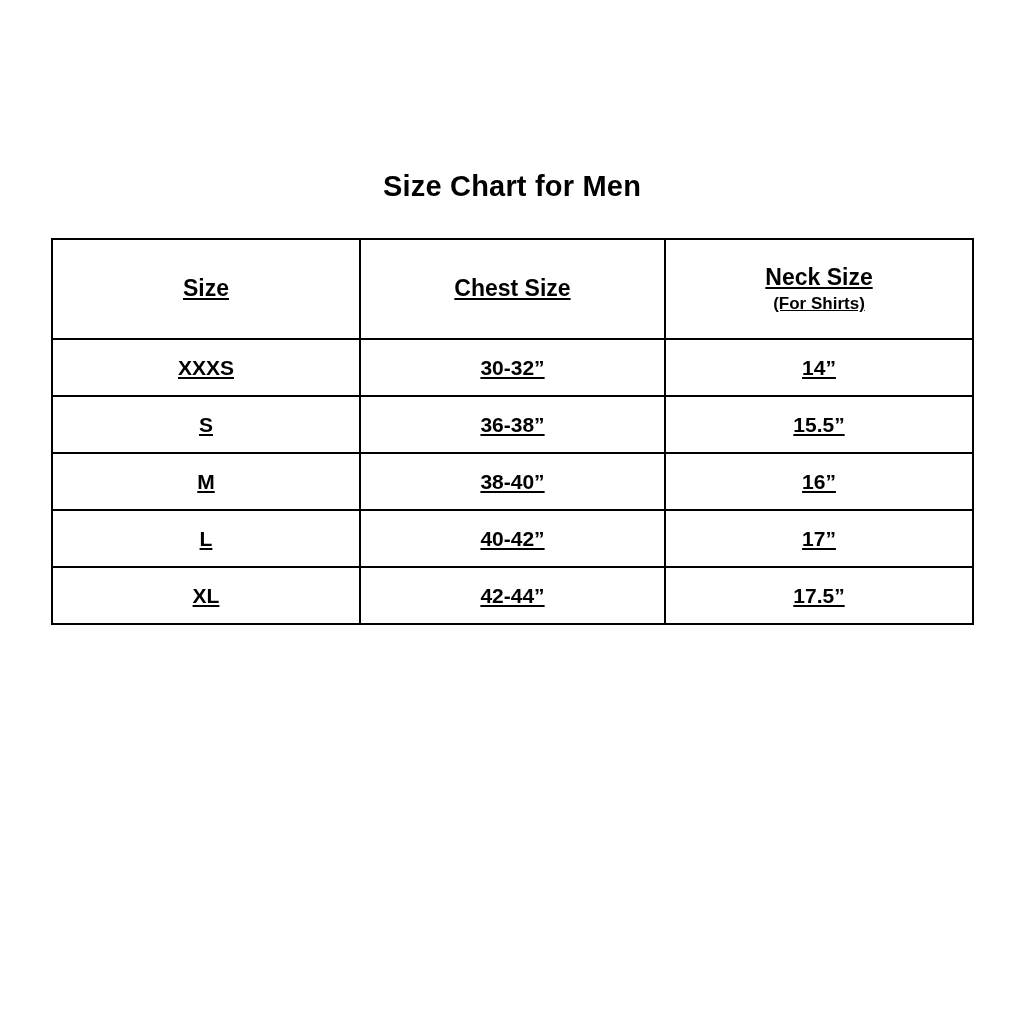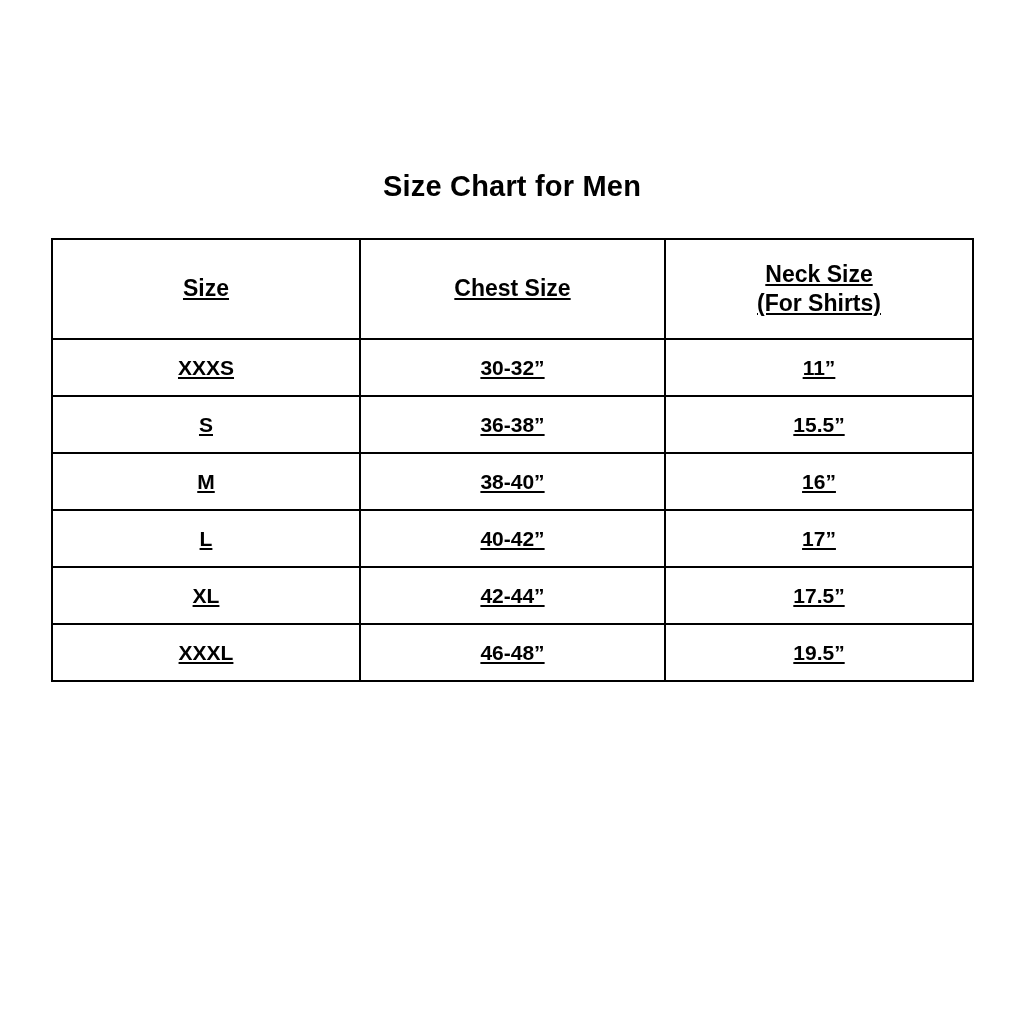--- a/index.html
+++ b/index.html
@@ -59,21 +59,21 @@
     font-size: 21px;
     height: 53px;
     vertical-align: middle;
     margin-top: 26px;
   }
   col.c-size { width: 308px; }
   col.c-chest { width: 305px; }
   col.c-neck { width: 308px; }
   .th-sub {
     display: block;
-    font-size: 23px;
+    font-size: 17px;
     font-weight: bold;
   }
 </style>
 </head>
 <body>
 
 <div class="page">
 
   <div class="chart-title">Size Chart for Men</div>
 
@@ -95,21 +95,21 @@
           <th>
             <span>Neck Size</span>
             <span class="th-sub">(For Shirts)</span>
           </th>
         </tr>
       </thead>
       <tbody>
         <tr>
           <td>XXXS</td>
           <td>30-32”</td>
-          <td>11”</td>
+          <td>14”</td>
         </tr>
         <tr>
           <td>S</td>
           <td>36-38”</td>
           <td>15.5”</td>
         </tr>
         <tr>
           <td>M</td>
           <td>38-40”</td>
           <td>16”</td>
@@ -117,22 +117,17 @@
         <tr>
           <td>L</td>
           <td>40-42”</td>
           <td>17”</td>
         </tr>
         <tr>
           <td>XL</td>
           <td>42-44”</td>
           <td>17.5”</td>
         </tr>
-        <tr>
-          <td>XXXL</td>
-          <td>46-48”</td>
-          <td>19.5”</td>
-        </tr>
       </tbody>
     </table>
   </div>
 
 </div>
 
 </body></html>

